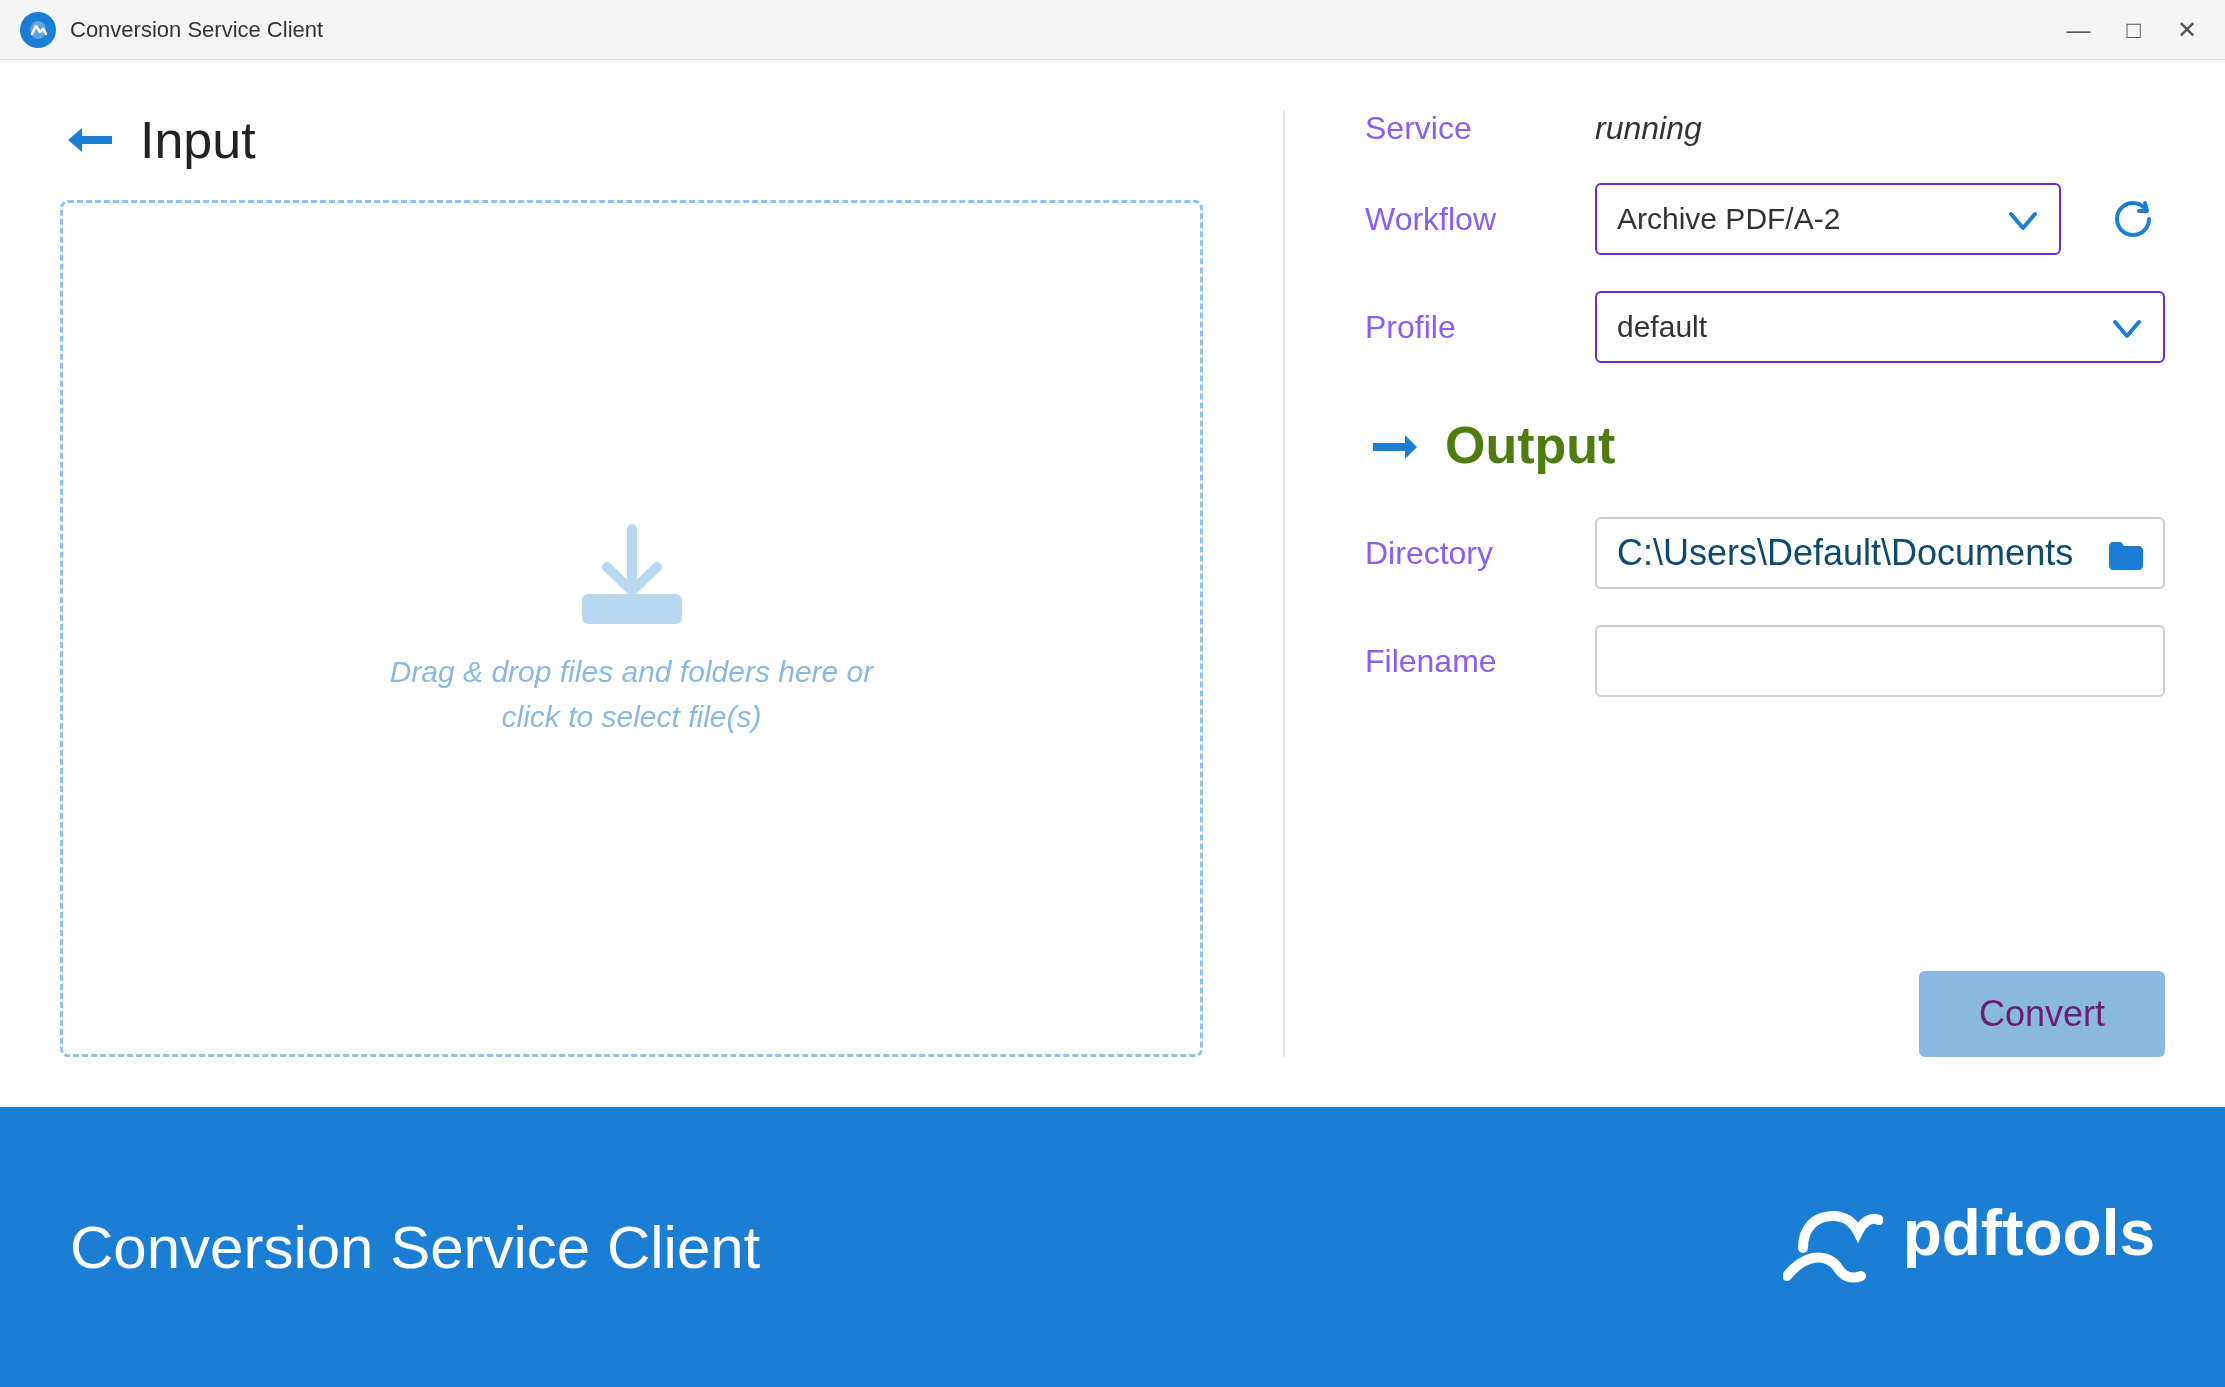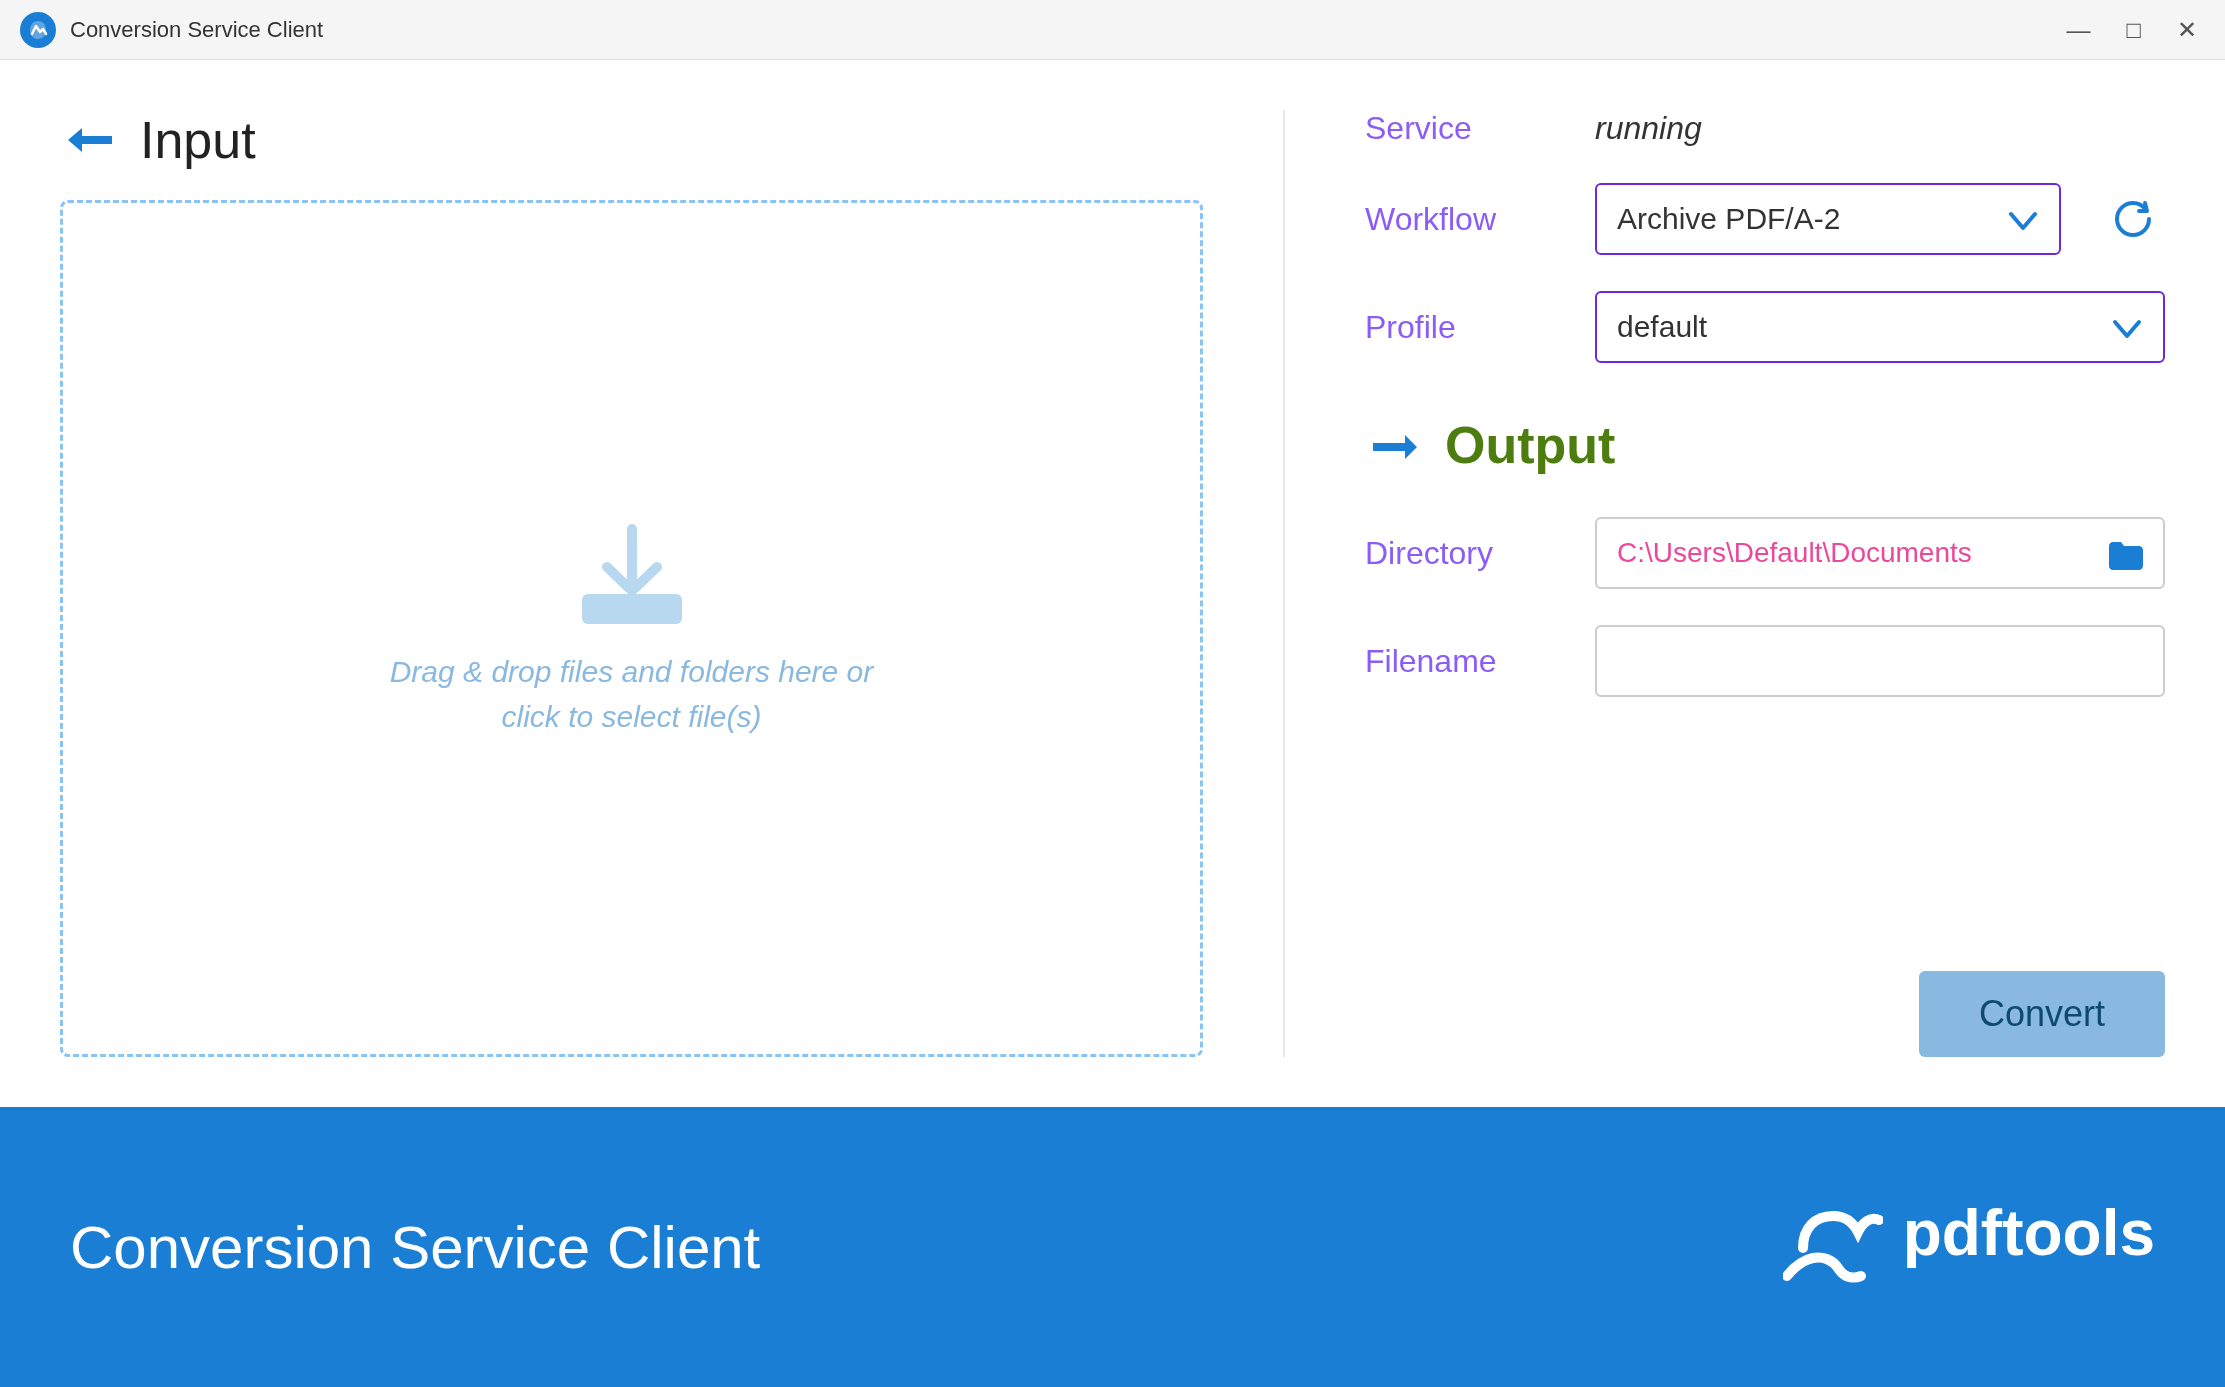--- a/index.html
+++ b/index.html
@@ -258,22 +258,22 @@
       border: 2px solid #ccc;
       border-radius: 6px;
       display: flex;
       align-items: center;
       padding: 0 20px;
       background: white;
       position: relative;
     }
     .dir-text {
       flex: 1;
-      font-size: 28px;
-      color: #ec4899;
+      font-size: 36px;
+      color: #0c4a6e;
     }
     .dir-icon {
       color: #1a7fd4;
       font-size: 32px;
     }
     .filename-input {
       flex: 1;
       height: 72px;
       border: 2px solid #ccc;
       border-radius: 6px;
@@ -284,21 +284,21 @@
     }
 
     
     .convert-btn-row {
       display: flex;
       justify-content: flex-end;
       margin-top: auto;
     }
     .convert-btn {
       background: #89b8e0;
-      color: #0c4a6e;
+      color: #701a75;
       border: none;
       border-radius: 6px;
       padding: 22px 60px;
       font-size: 36px;
       cursor: pointer;
       font-family: inherit;
     }
 
     
     .footer {

